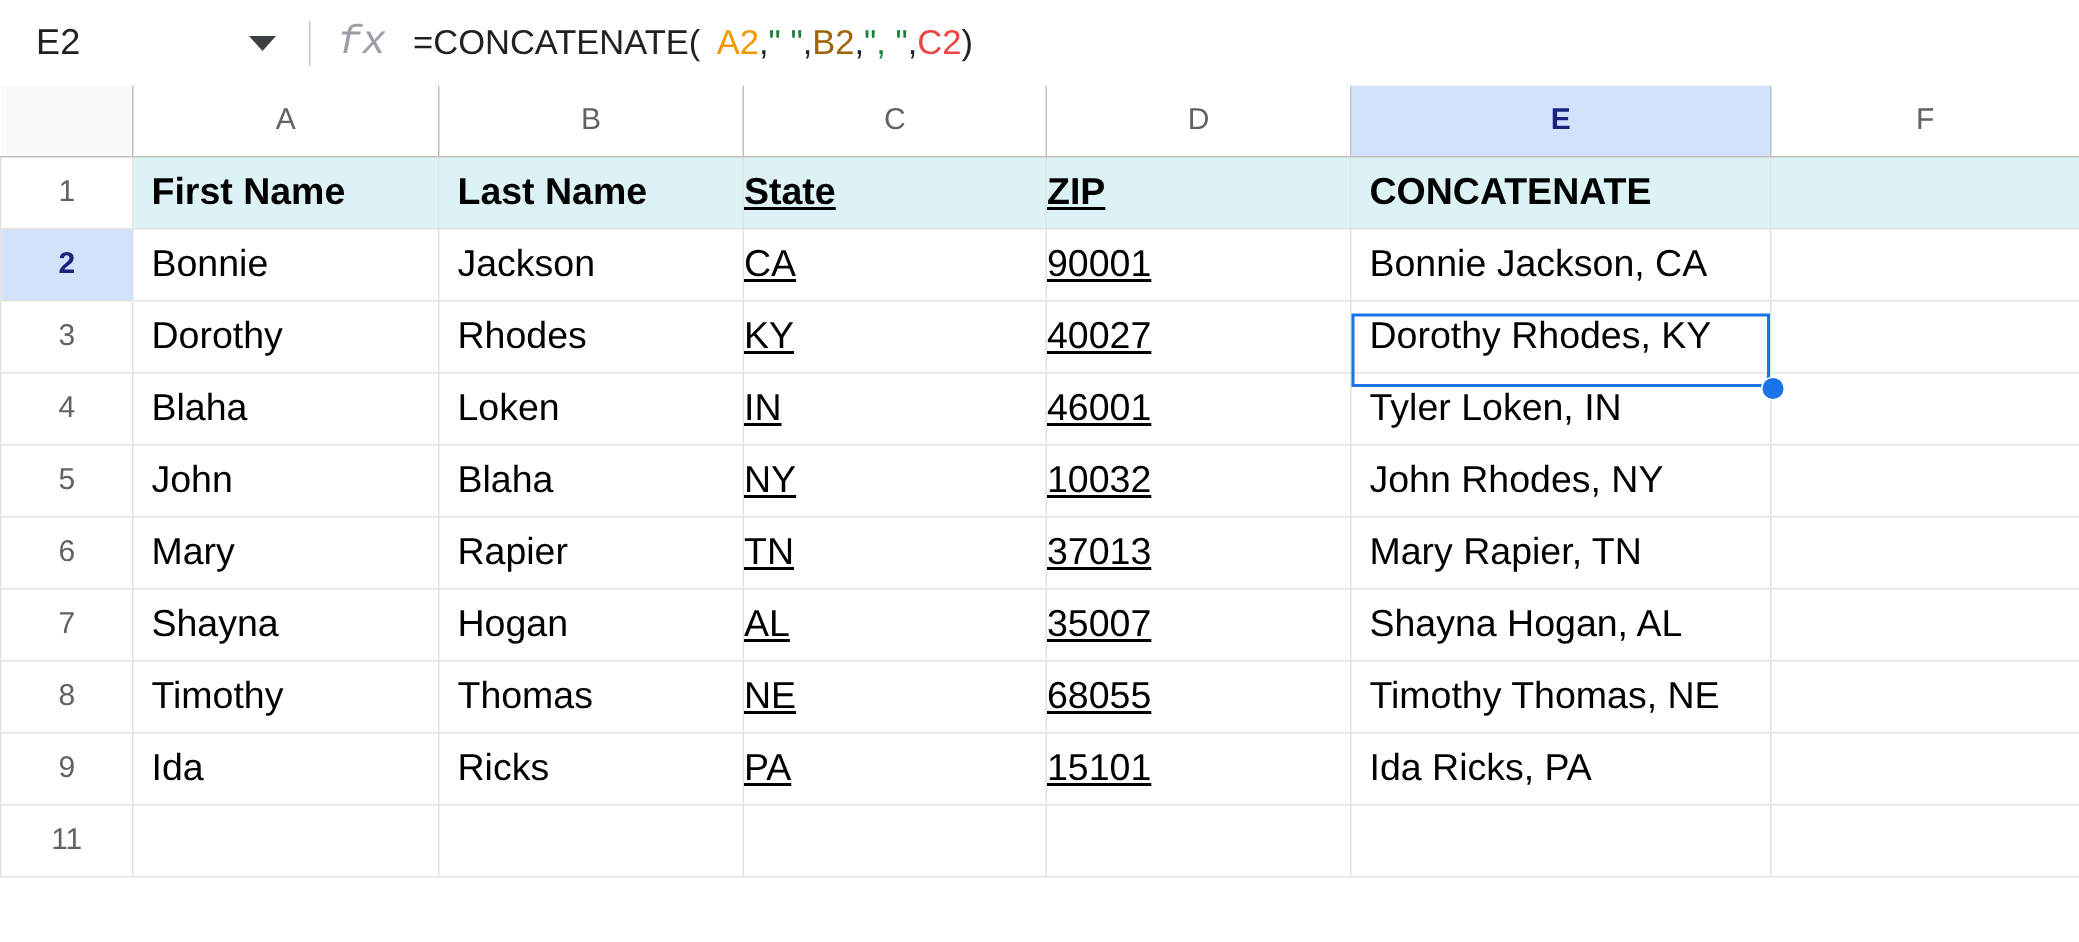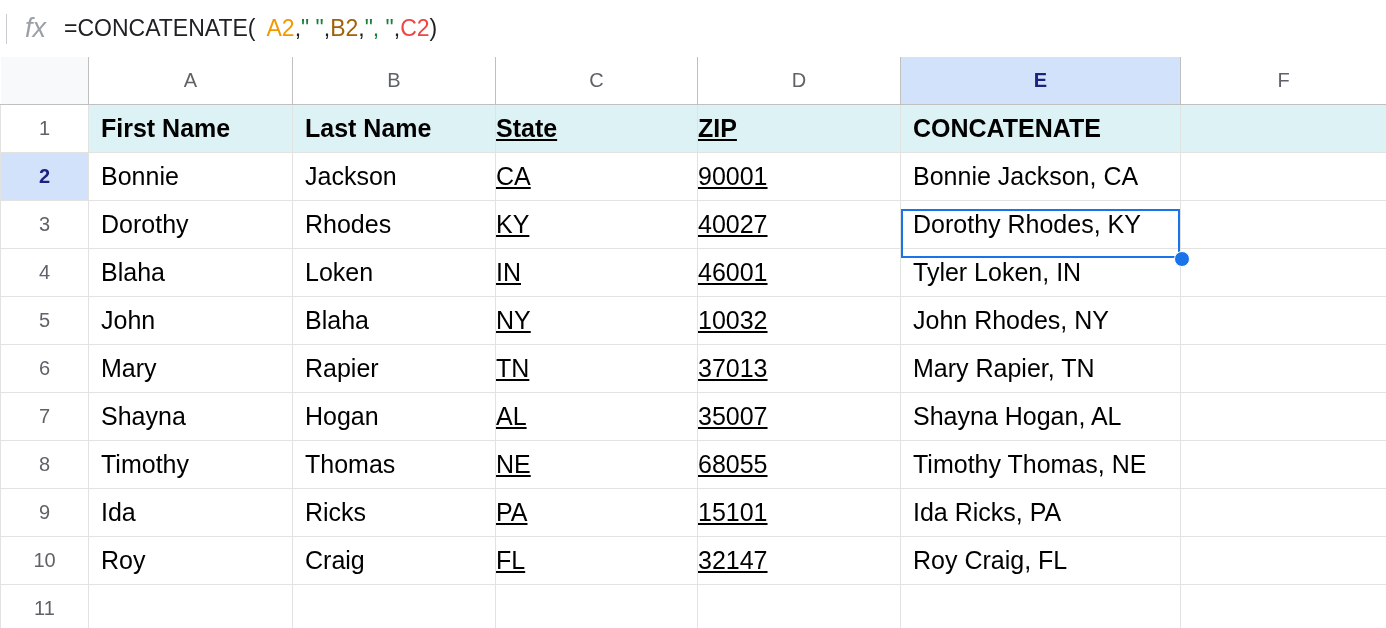--- a/index.html
+++ b/index.html
@@ -47,21 +47,21 @@
     border-top: 10px solid #3c4043;
     margin-left: 8px;
   }
   .vdivider {
     width: 1px;
     height: 30px;
     background: #c8ccd0;
     margin: 0 18px 0 6px;
   }
   .fx-icon {
-    font-family: Liberation Sans, sans-serif;
+    font-family: Liberation Mono, monospace;
     font-style: italic;
     font-size: 27px;
     color: #9aa0a6;
     padding-right: 4px;
     user-select: none;
   }
   .formula-content {
     font-size: 23px;
     color: #202124;
     white-space: pre;
@@ -186,20 +186,24 @@
     border: 1.5px solid #ffffff;
     box-sizing: content-box;
     pointer-events: none;
   }
 </style>
 </head>
 <body>
 
 <div class="formula-strip">
 
+  <div class="name-box">
+    <span class="name-box-value">E2</span>
+    <span class="name-box-caret"></span>
+  </div>
 
   <div class="vdivider"></div>
 
   <span class="fx-icon">fx</span>
 
   <div class="formula-content"><span class="tok-plain">=CONCATENATE(</span><span class="tok-ref-a">A2</span><span class="tok-plain">,</span><span class="tok-str">" "</span><span class="tok-plain">,</span><span class="tok-ref-b">B2</span><span class="tok-plain">,</span><span class="tok-str">", "</span><span class="tok-plain">,</span><span class="tok-ref-c">C2</span><span class="tok-plain">)</span></div>
 
 </div>
 
 <div class="grid-wrap">
@@ -310,29 +314,20 @@
       <tr class="data-row">
         <td class="rowhdr">9</td>
         <td class="cell al-left">Ida</td>
         <td class="cell al-left">Ricks</td>
         <td class="cell al-center">PA</td>
         <td class="cell al-center">15101</td>
         <td class="cell al-left">Ida Ricks, PA</td>
         <td class="cell al-left"></td>
       </tr>
 
-      <tr class="data-row">
-        <td class="rowhdr">10</td>
-        <td class="cell al-left">Roy</td>
-        <td class="cell al-left">Craig</td>
-        <td class="cell al-center">FL</td>
-        <td class="cell al-center">32147</td>
-        <td class="cell al-left">Roy Craig, FL</td>
-        <td class="cell al-left"></td>
-      </tr>
 
       <tr class="data-row empty-row">
         <td class="rowhdr">11</td>
         <td class="cell al-left"></td>
         <td class="cell al-left"></td>
         <td class="cell al-center"></td>
         <td class="cell al-center"></td>
         <td class="cell al-left"></td>
         <td class="cell al-left"></td>
       </tr>

